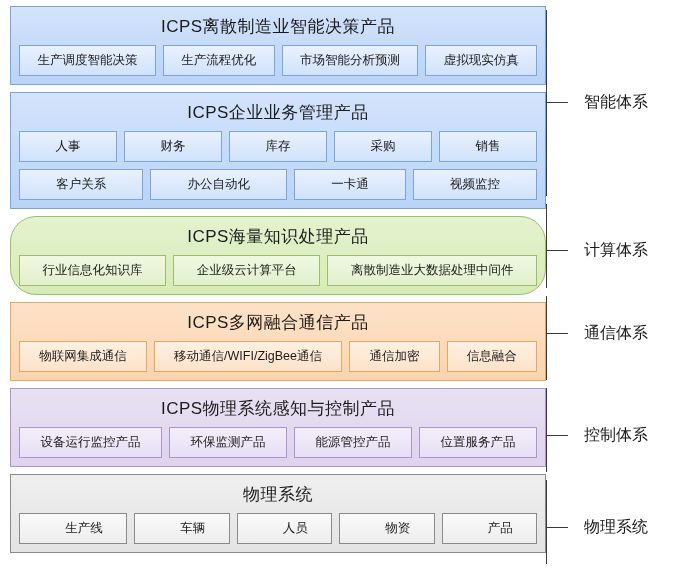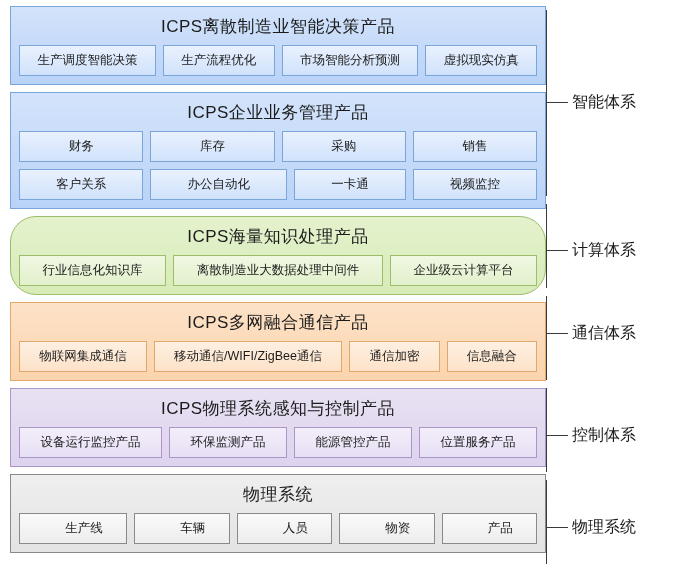--- a/index.html
+++ b/index.html
@@ -108,20 +108,21 @@
     left: 546px;
     top: 6px;
     width: 128px;
     height: 560px;
   }
   .anno {
     position: absolute;
     left: 0;
     display: flex;
     align-items: center;
+    gap: 12px;
   }
   .anno .stem {
     width: 22px;
     height: 0;
     border-top: 1px solid #3a3a3a;
   }
   .anno .anno-label {
     font-size: 16px;
     color: #1b1b1b;
     white-space: nowrap;
@@ -147,39 +148,40 @@
         <div class="chip">生产调度智能决策</div>
         <div class="chip">生产流程优化</div>
         <div class="chip">市场智能分析预测</div>
         <div class="chip">虚拟现实仿真</div>
       </div>
     </div>
 
     <div class="layer blue">
       <div class="layer-title">ICPS企业业务管理产品</div>
       <div class="row">
+        <div class="chip">人事</div>
         <div class="chip">财务</div>
         <div class="chip">库存</div>
         <div class="chip">采购</div>
         <div class="chip">销售</div>
       </div>
       <div class="row">
         <div class="chip">客户关系</div>
         <div class="chip">办公自动化</div>
         <div class="chip">一卡通</div>
         <div class="chip">视频监控</div>
       </div>
     </div>
 
     <div class="layer green">
       <div class="layer-title">ICPS海量知识处理产品</div>
       <div class="row">
         <div class="chip">行业信息化知识库</div>
+        <div class="chip">企业级云计算平台</div>
         <div class="chip">离散制造业大数据处理中间件</div>
-        <div class="chip">企业级云计算平台</div>
       </div>
     </div>
 
     <div class="layer orange">
       <div class="layer-title">ICPS多网融合通信产品</div>
       <div class="row">
         <div class="chip">物联网集成通信</div>
         <div class="chip">移动通信/WIFI/ZigBee通信</div>
         <div class="chip">通信加密</div>
         <div class="chip">信息融合</div>

